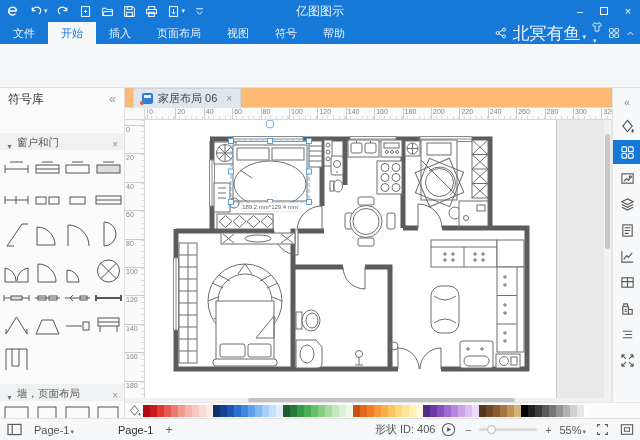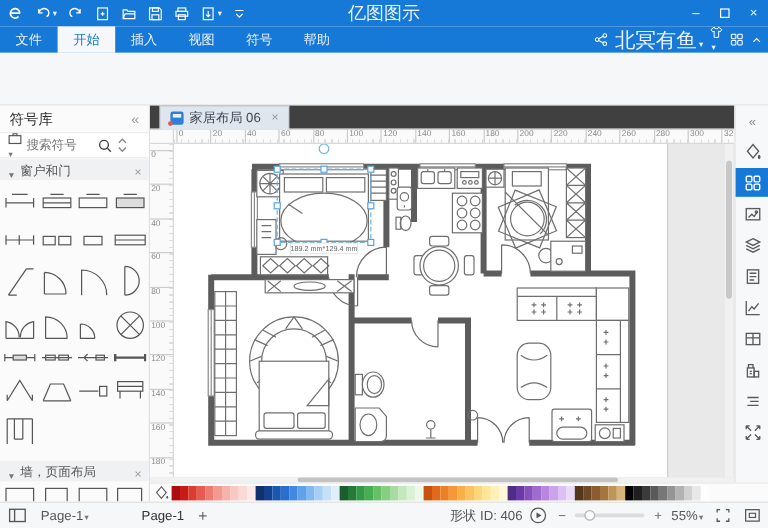--- a/index.html
+++ b/index.html
@@ -5,21 +5,21 @@
   *{box-sizing:border-box;margin:0;padding:0}
   html,body{width:640px;height:440px;overflow:hidden}
   body{font-family:"Liberation Sans","DejaVu Sans",sans-serif;font-size:11px;color:#444;background:#fff}
   #app{position:relative;width:640px;height:440px;overflow:hidden}
   svg{display:block}
   .dd::after{content:"▾";font-size:7px;color:#777;margin-left:1px}
   .ddw::after{content:"▾";font-size:7px;color:#eaf2fb;margin-left:2px}
   
   #titlebar{position:absolute;left:0;top:0;width:640px;height:22px;background:#1679d8;display:flex;align-items:center;padding-left:6px;gap:9px}
   #titlebar .tbi{display:flex;align-items:center;height:22px}
-  #title{position:absolute;left:0;right:0;text-align:center;color:#eaf2fb;font-size:15px;pointer-events:none}
+  #title{position:absolute;left:0;right:0;text-align:center;color:#eaf2fb;font-size:12px;pointer-events:none}
   #winctl{position:absolute;right:0;top:0;height:22px;display:flex}
   #winctl>div{width:24px;height:22px;display:flex;align-items:center;justify-content:center;color:#fff;font-size:11px}
   .maxbox{width:8px;height:8px;border:1px solid #fff}
   
   #menubar{position:absolute;left:0;top:22px;width:640px;height:22px;background:#1679d8;display:flex;align-items:stretch}
   .mtab{padding:0 13px;display:flex;align-items:center;color:#eaf2fb;font-size:11px}
   .mtab.active{background:#f6f7f8;color:#1679d8}
   #menuright{position:absolute;right:4px;top:0;height:22px;display:flex;align-items:center;gap:5px;color:#eaf2fb}
   
   #ribbon{position:absolute;left:0;top:44px;width:640px;height:44px;background:#f6f7f8;border-bottom:1px solid #e0e0e0}
@@ -38,21 +38,21 @@
   #sb-search{position:absolute;left:0;top:22px;width:100%;height:22px;border-top:1px solid #ececec;border-bottom:1px solid #ececec;display:flex;align-items:center;padding:0 6px;gap:3px;background:#fff}
   #sb-search input{border:none;outline:none;width:56px;font-size:10.5px;color:#444;background:transparent}
   .sechead{position:absolute;left:0;width:100%;height:17px;background:#f0f1f2;display:flex;align-items:flex-end;padding:0 6px;font-size:10.5px;color:#555}
   .sechead .x{margin-left:auto;color:#999;font-size:10px}
   .tri{font-size:7px;color:#777;margin-right:4px}
   .srow{position:absolute;left:3px;width:119px;display:flex;justify-content:space-between}
   .sym{display:flex;align-items:center;justify-content:center}
   .sym svg{stroke:#555;fill:none;stroke-width:1}
   
   #canvas{position:absolute;left:125px;top:88px;width:487px;height:314px;background:#e9e9e9}
-  #tabstrip{position:absolute;left:0;top:0;width:100%;height:20px;background:#404040;border-bottom:1px solid #dcdcdc;display:flex;align-items:center}
+  #tabstrip{position:absolute;left:0;top:0;width:100%;height:20px;background:#fdba74;border-bottom:1px solid #dcdcdc;display:flex;align-items:center}
   #doctab{margin-left:8px;height:20px;display:flex;align-items:center;gap:5px;background:#dfe6ee;border:1px solid #ccd4dd;border-bottom:none;padding:0 8px;font-size:11px;color:#3c4652}
   #doctab .x{color:#8a939e;font-size:10px;margin-left:4px}
   .docicon{width:11px;height:11px;background:#2f7fd6;border-radius:2px;position:relative}
   .docicon::after{content:"";position:absolute;left:2px;top:2px;width:7px;height:3px;background:#fff;opacity:.9}
   .docicon::before{content:"";position:absolute;left:-2px;bottom:-1px;width:4px;height:4px;background:#e2574c;border-radius:50%}
   #hruler{position:absolute;left:20px;top:20px;width:467px;height:12px;background:#fafafa;border-bottom:1px solid #d8d8d8;overflow:hidden;
     background-image:repeating-linear-gradient(90deg,#ddd 0 1px,transparent 1px 5.7px);background-size:100% 4px;background-repeat:no-repeat;background-position:0 8px}
   #rcorner{position:absolute;left:0;top:20px;width:20px;height:12px;background:#fafafa;border-right:1px solid #d8d8d8;border-bottom:1px solid #d8d8d8}
   .htick{position:absolute;top:0;font-size:7px;color:#888;transform:translateX(2px)}
   .htick::before{content:"";position:absolute;left:-2px;top:0;width:1px;height:12px;background:#ccc}
@@ -149,20 +149,21 @@
           <span class="maxbox"></span>
         </div>
       <div>×</div>
     </div>
   </div>
 
   <div id="menubar">
     <div class="mtab">文件</div>
     <div class="mtab active">开始</div>
     <div class="mtab">插入</div>
+    <div class="mtab">页面布局</div>
     <div class="mtab">视图</div>
     <div class="mtab">符号</div>
     <div class="mtab">帮助</div>
     <div id="menuright">
       <span>
           <svg width="12" height="12" viewBox="0 0 16 16">
             <circle cx="3.5" cy="8" r="2" stroke="#fff" fill="none" stroke-width="1.2"></circle>
             <circle cx="12" cy="3.5" r="2" stroke="#fff" fill="none" stroke-width="1.2"></circle>
             <circle cx="12" cy="12.5" r="2" stroke="#fff" fill="none" stroke-width="1.2"></circle>
             <path d="M5.3,7 L10.2,4.3 M5.3,9 L10.2,11.7" stroke="#fff" stroke-width="1.2"></path>
@@ -314,40 +315,20 @@
         </svg>
       <span class="lbl">工具</span>
         <span class="caret">▾</span>
     </div>
   </div>
 
   <div id="sidebar">
     <div id="sb-head">
       <span>符号库</span>
       <span style="margin-left:auto;color:#999">«</span>
-    </div>
-    <div id="sb-search">
-      <span class="dd">
-          <svg width="13" height="13" viewBox="0 0 16 16">
-            <rect x="2" y="5" width="12" height="8" stroke="#555" fill="none" stroke-width="1.2"></rect>
-            <path d="M6,5 V3 H10 V5" stroke="#555" fill="none" stroke-width="1.2"></path>
-          </svg>
-        </span>
-      <input placeholder="搜索符号" style="">
-      <span>
-          <svg width="13" height="13" viewBox="0 0 16 16">
-            <circle cx="7" cy="7" r="4.5" stroke="#444" fill="none" stroke-width="1.4"></circle>
-            <path d="M10.5,10.5 L14,14" stroke="#444" stroke-width="1.4"></path>
-          </svg>
-        </span>
-      <span>
-          <svg width="10" height="16" viewBox="0 0 10 16">
-            <path d="M2,6 L5,3 L8,6 M2,10 L5,13 L8,10" stroke="#888" fill="none" stroke-width="1.2"></path>
-          </svg>
-        </span>
     </div>
 
     <div class="sechead" style="top:45px">
       <span class="tri">▼</span>
         <span>窗户和门</span>
         <span class="x">×</span>
     </div>
 
     <div class="srow" style="top:70px;height:18px">
       <span class="sym">

